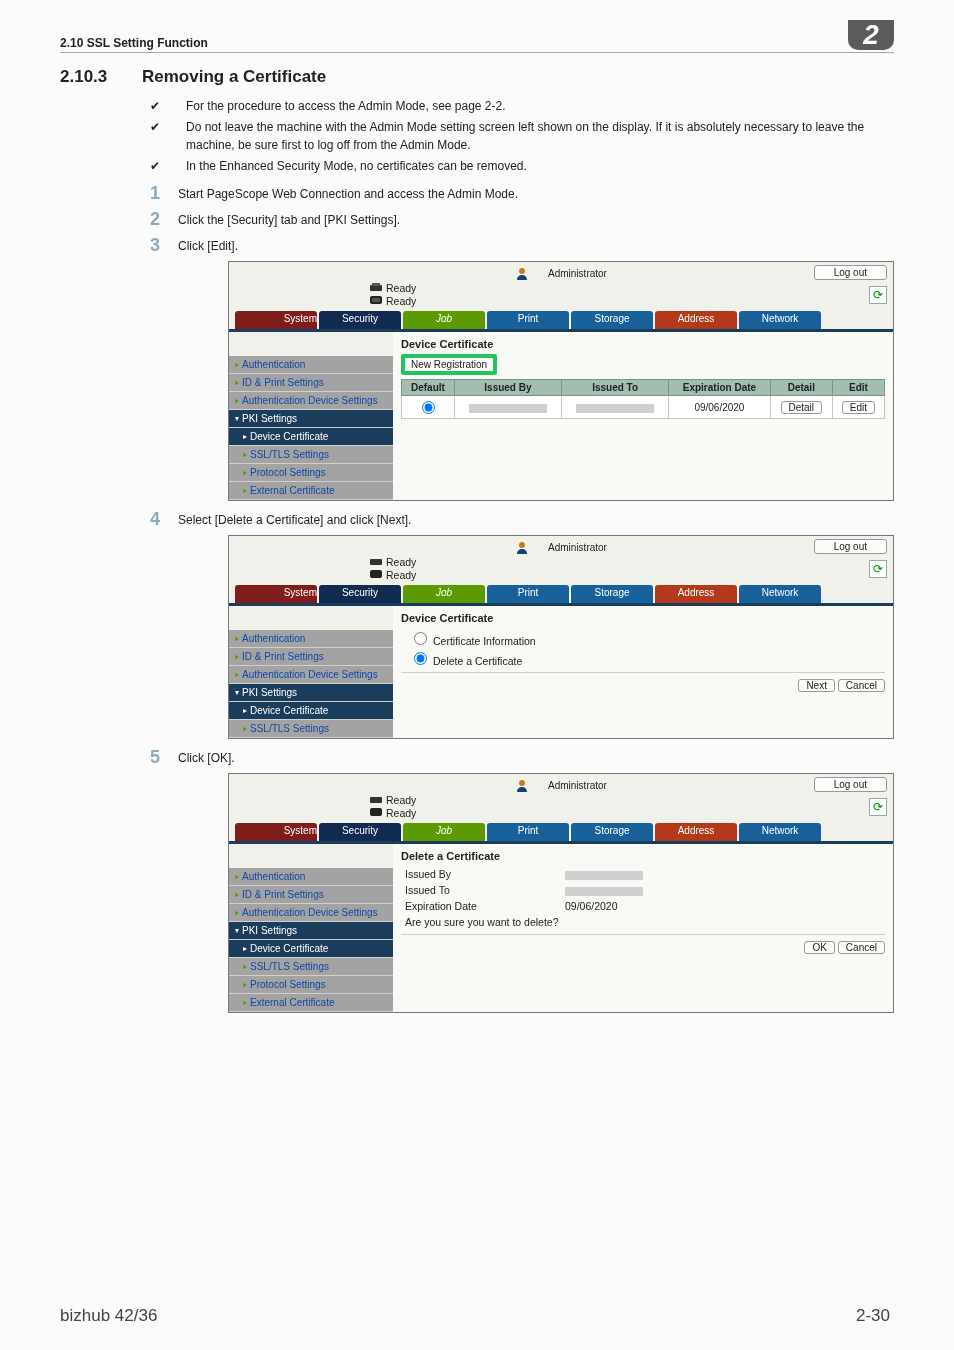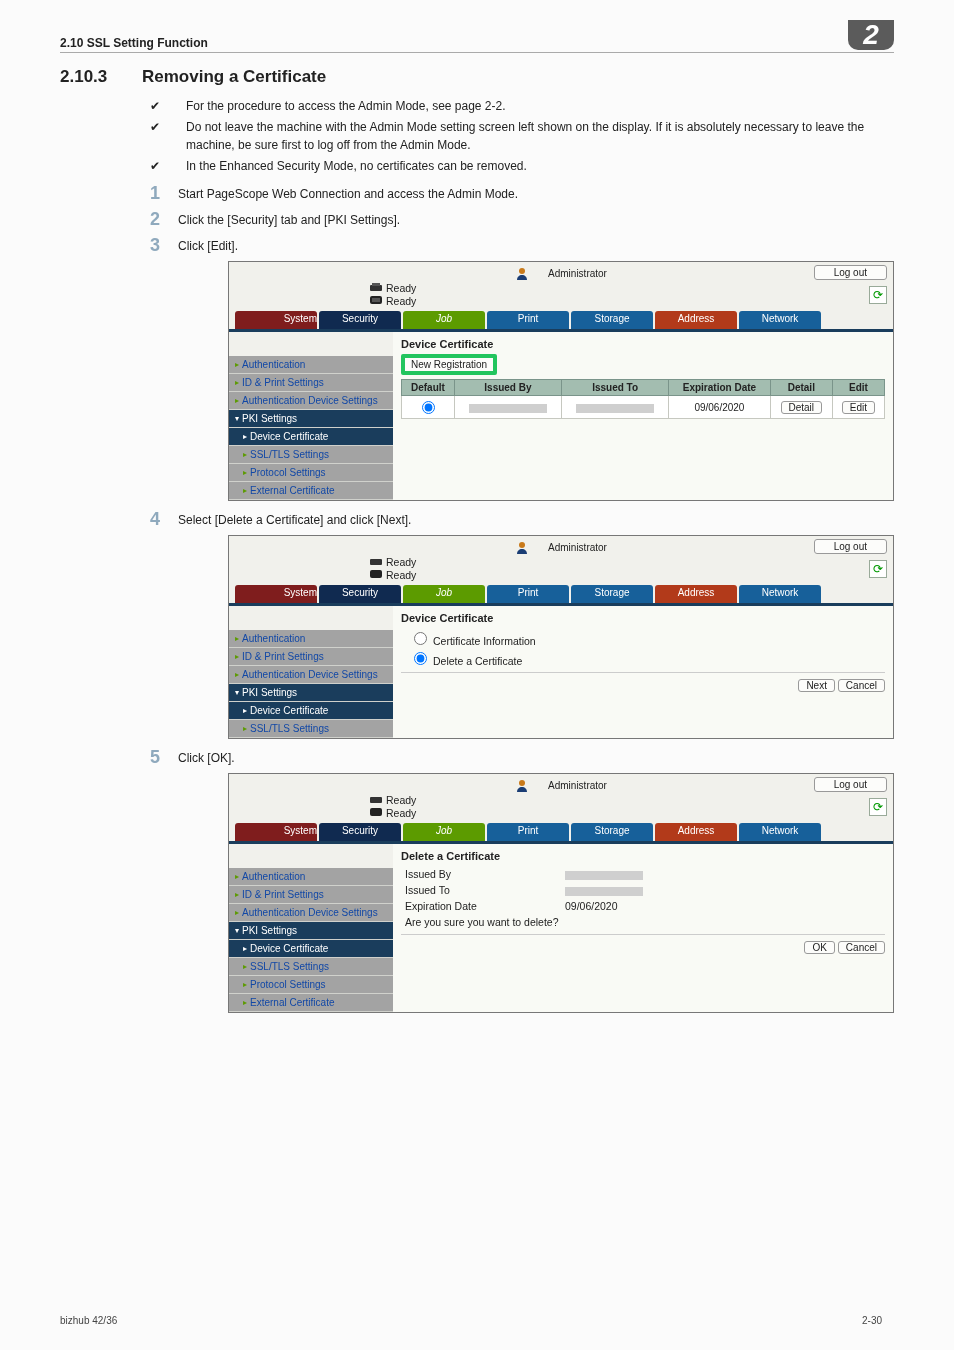--- a/index.html
+++ b/index.html
@@ -235,25 +235,25 @@
   }
   .radio-list label { display: block; padding: 1px 0 1px 8px; font-size: 10.5px; }
   .radio-list input { margin-right: 6px; }
 
   .info-row { display: flex; font-size: 10.5px; padding: 2px 0 2px 4px; }
   .info-row .lbl { width: 160px; }
 
   .footer {
     display: flex;
     justify-content: space-between;
-    font-size: 10px;
+    font-size: 17px;
     color: #444;
     position: absolute;
     bottom: 24px;
-    left: 60px; right: 72px;
+    left: 60px; right: 64px;
   }
   .wrapper { position: relative; width: 954px; height: 1350px; }
 </style>
 </head>
 <body>
 
 <div class="wrapper">
 <div class="page">
 
   <div class="hdr">

